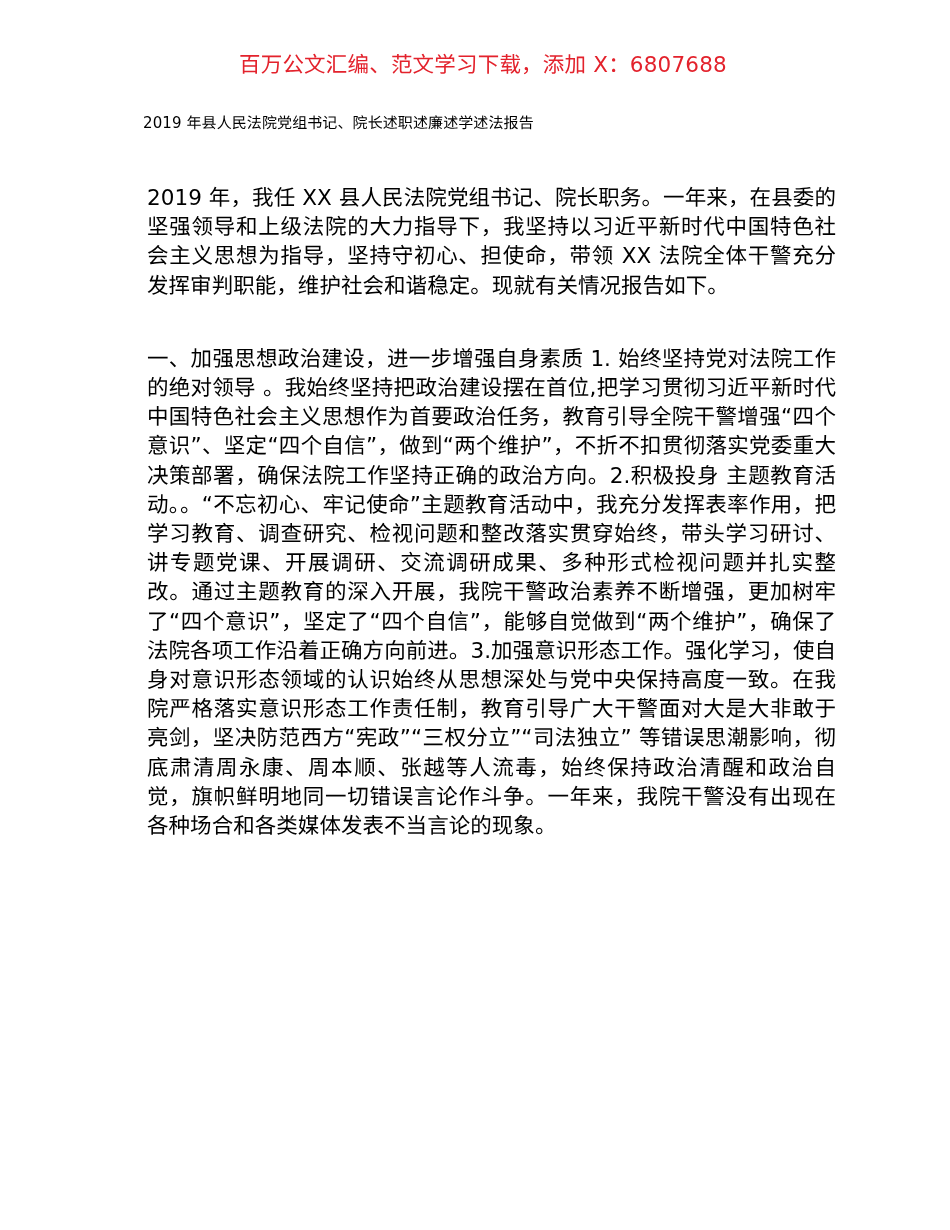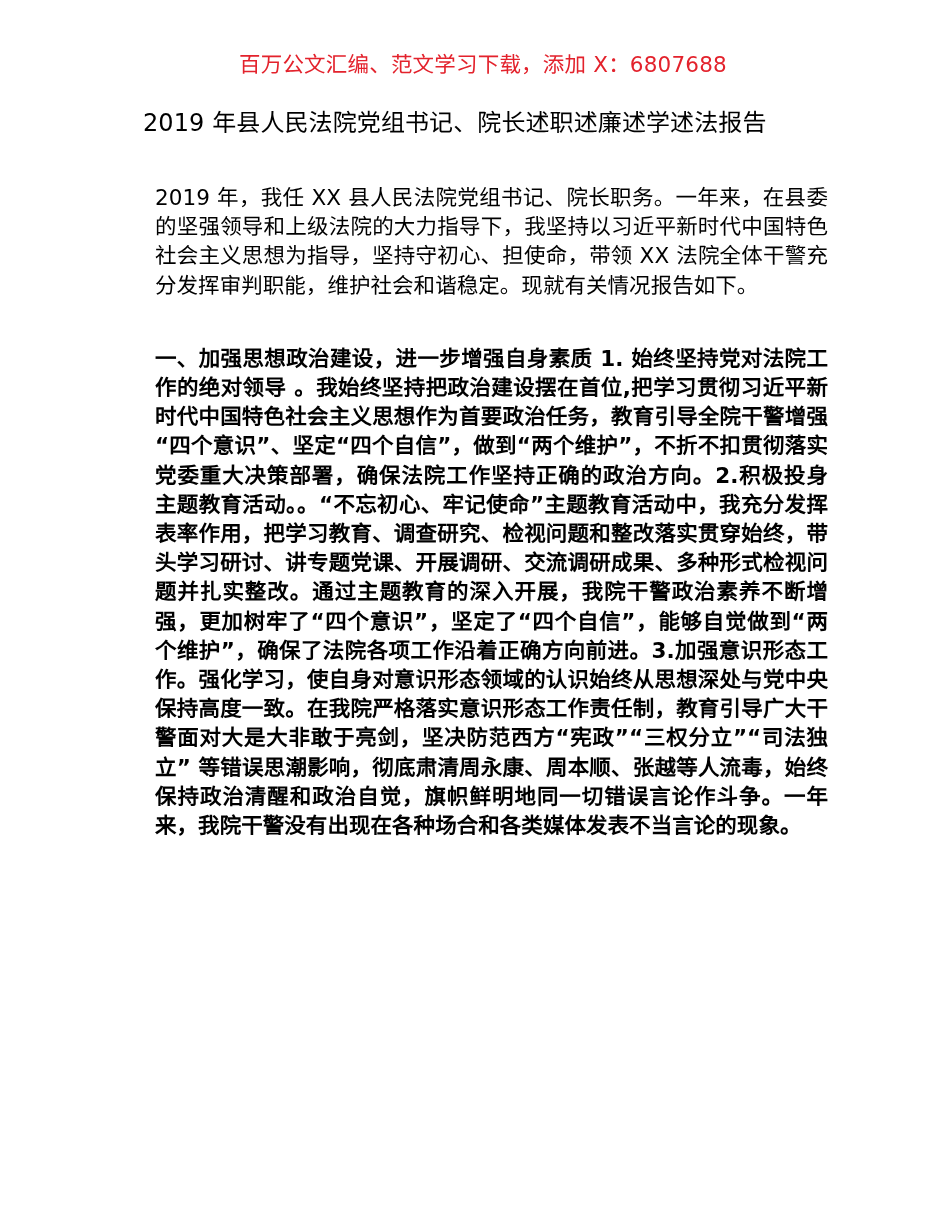--- a/index.html
+++ b/index.html
@@ -37,40 +37,40 @@
     font-family: "DejaVu Sans", "Liberation Sans", sans-serif;
     padding-left: 8px;
   }
   .doc-body {
     position: absolute;
     top: 108px;
     left: 143px;
     width: 697px;
   }
   .doc-title {
-    font-size: 24px;
+    font-size: 15px;
     line-height: 31px;
     color: #000000;
     margin: 0 0 0 0;
     font-weight: normal;
     letter-spacing: 0.1px;
     white-space: nowrap;
   }
   .para {
     font-size: 21.5px;
     line-height: 29.2px;
     color: #000000;
-    margin: 12px;
+    margin: 4px;
     text-align: justify;
     text-justify: inter-ideograph;
     word-break: break-all;
     letter-spacing: 0.05px;
   }
   .para-intro { margin-top: 44px; }
-  .para-sec1  { margin-top: 44px; font-weight: bold; }
+  .para-sec1  { margin-top: 44px; }
   .para-sec2  { margin-top: 44px; }
 </style>
 </head>
 <body>
 
 <div class="page">
 
   <div class="promo-banner">百万公文汇编、范文学习下载，添加 X：6807688</div>
 
   <div class="doc-body">

